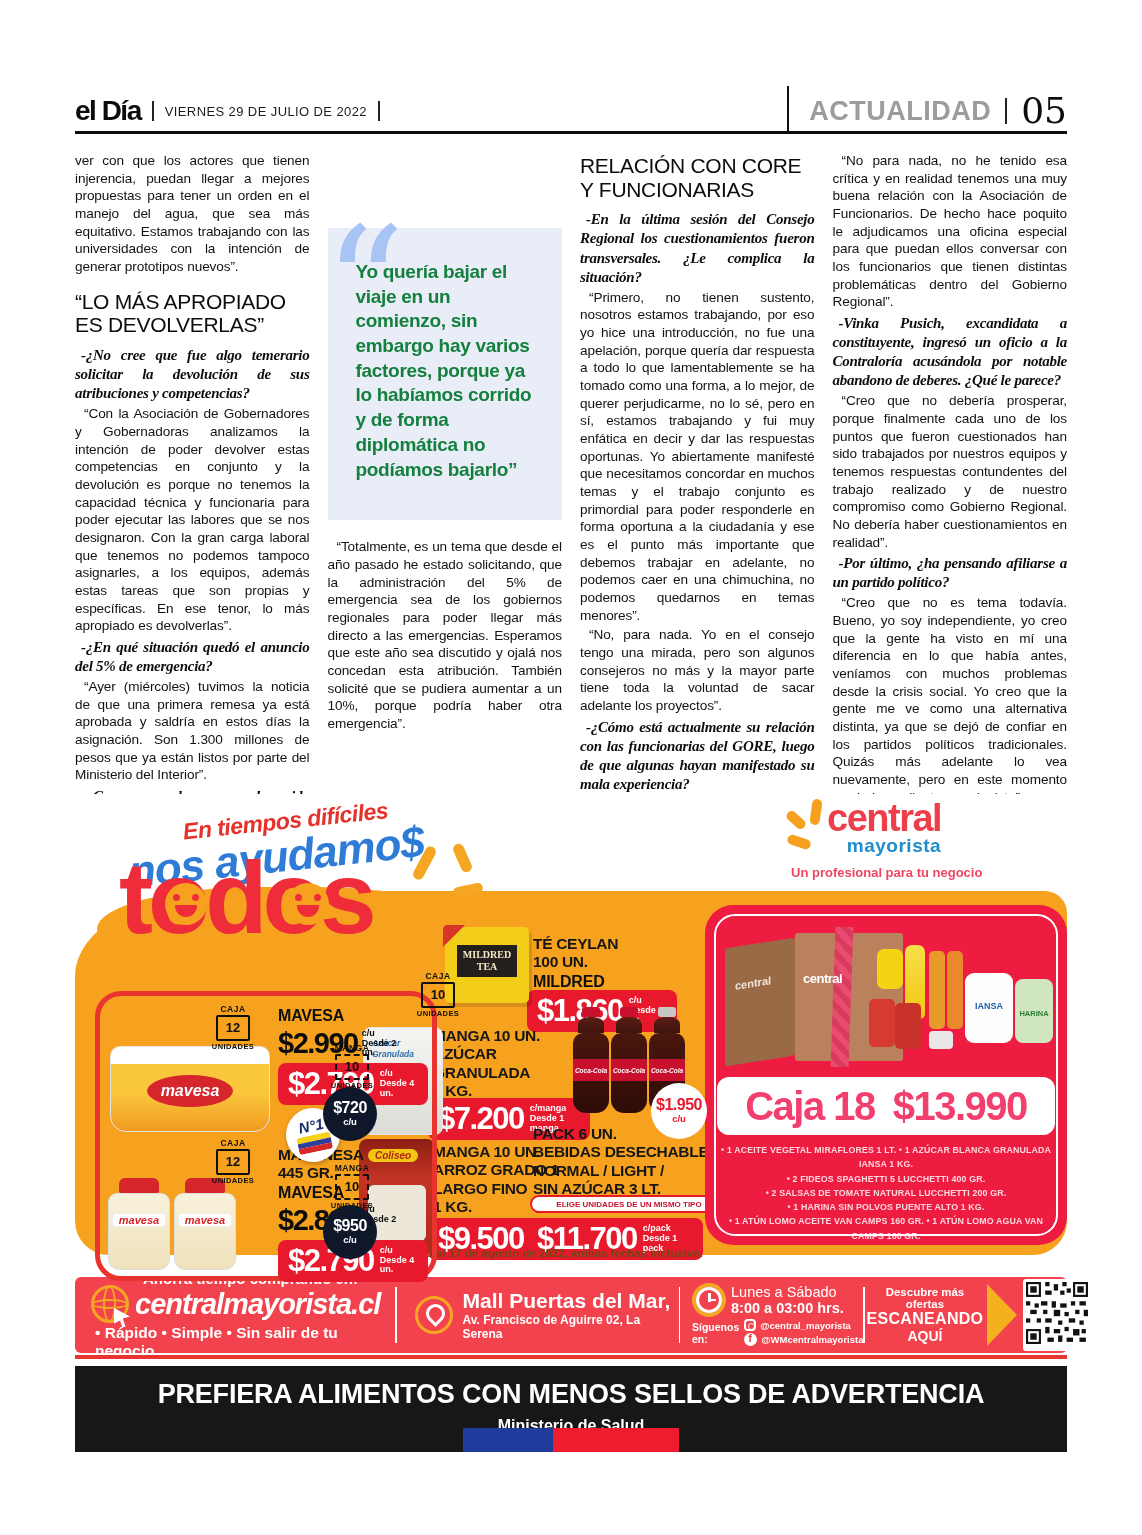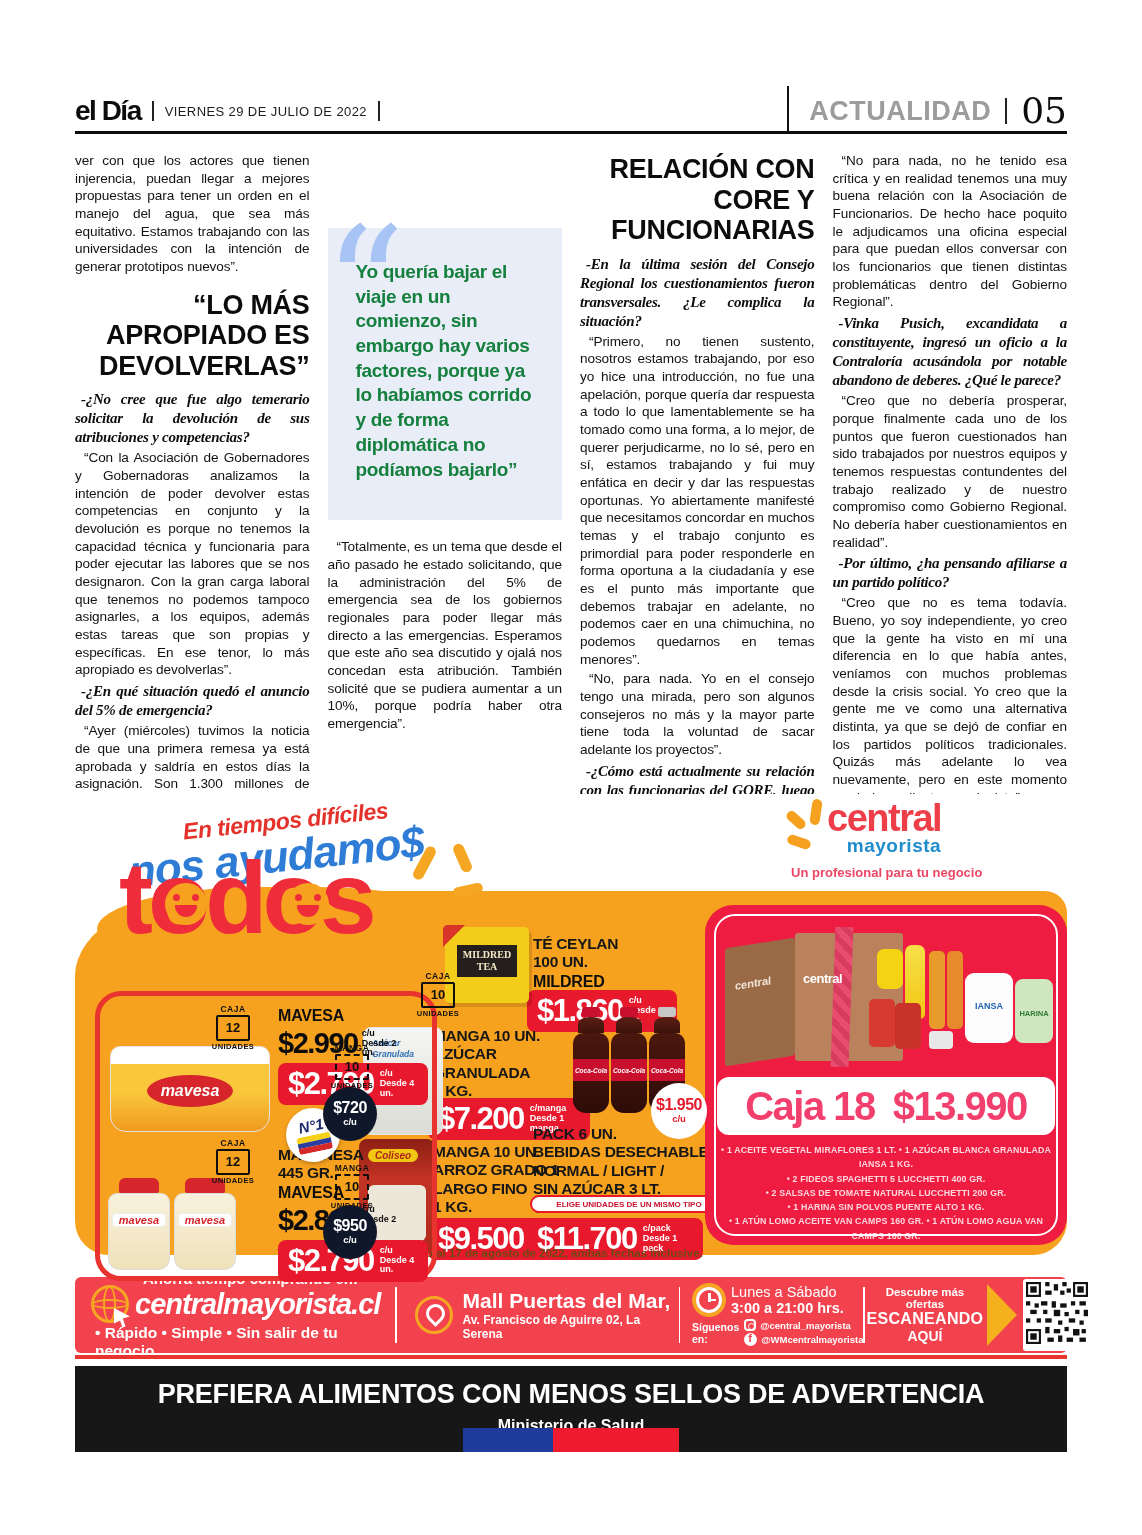--- a/index.html
+++ b/index.html
@@ -20,22 +20,22 @@
   .rule{position:absolute;top:131px;left:75px;right:75px;height:2.5px;background:#0c0c0c;}
   
   .columns{position:absolute;top:152px;left:75px;width:992px;height:642px;
            display:flex;gap:18px;overflow:hidden;}
   .col{flex:1;min-width:0;}
   .p{font-size:13.6px;line-height:1.3;letter-spacing:-.1px;text-align:justify;
      margin:0 0 2px 0;text-indent:9px;color:#121212;}
   .p.noindent{text-indent:0;}
   .qq{font-family:"Liberation Serif",serif;font-weight:700;font-size:15px;line-height:1.27;
       letter-spacing:-.25px;text-align:justify;margin:3px 0 2px 0;text-indent:6px;color:#0d0d0d;font-style:italic;}
-  .subhead{font-weight:700;font-size:27px;line-height:1.13;letter-spacing:-.3px;
-           margin:14px 0 9px 0;color:#0c0c0c;text-align:right;}
+  .subhead{font-weight:400;font-size:21px;line-height:1.13;letter-spacing:-.3px;
+           margin:14px 0 9px 0;color:#0c0c0c;}
   .subhead.first{margin-top:2px;}
   
   .pullquote{position:relative;margin-top:10px;}
   .pq-mark{position:absolute;top:-14px;left:-4px;font-family:"DejaVu Serif",serif;
            font-size:160px;line-height:.9;height:90px;color:#a8c4f4;letter-spacing:-10px;}
   .pq-box{margin-top:76px;background:#e9edf8;padding:20px 16px 26px 16px;}
   .pq-text{margin:12px;font-size:19px;font-weight:800;line-height:1.3;letter-spacing:-.3px;color:#15803d;}
   .col2-p{margin-top:18px;}
   
   .ad{position:absolute;top:795px;left:75px;width:992px;height:466px;}
@@ -560,21 +560,21 @@
         <div class="mall1">Mall Puertas del Mar,</div>
         <div class="mall2">Av. Francisco de Aguirre 02, La Serena</div>
       </div>
     </div>
     <div class="cdiv"></div>
     <div class="csec3">
       <div class="hours-row">
         <div class="clock"></div>
         <div>
           <div class="hours1">Lunes a Sábado</div>
-          <div class="hours2">3:00 a 21:00 hrs.</div>
+          <div class="hours2">8:00 a 03:00 hrs.</div>
         </div>
       </div>
       <div class="social">
         <span class="follow">Síguenos en:</span>
         <div class="handles">
           <div class="handle">
               <span class="ig"></span>
             <span>@central_mayorista</span>
             </div>
           <div class="handle">

